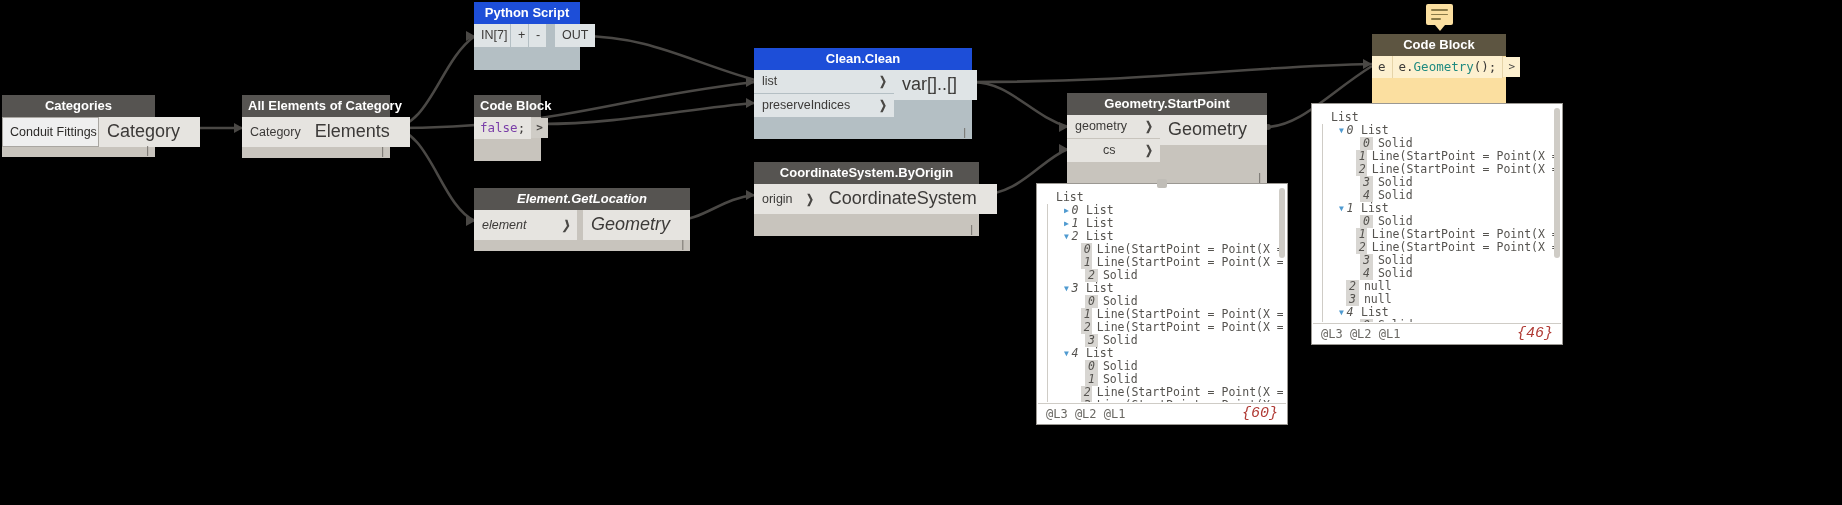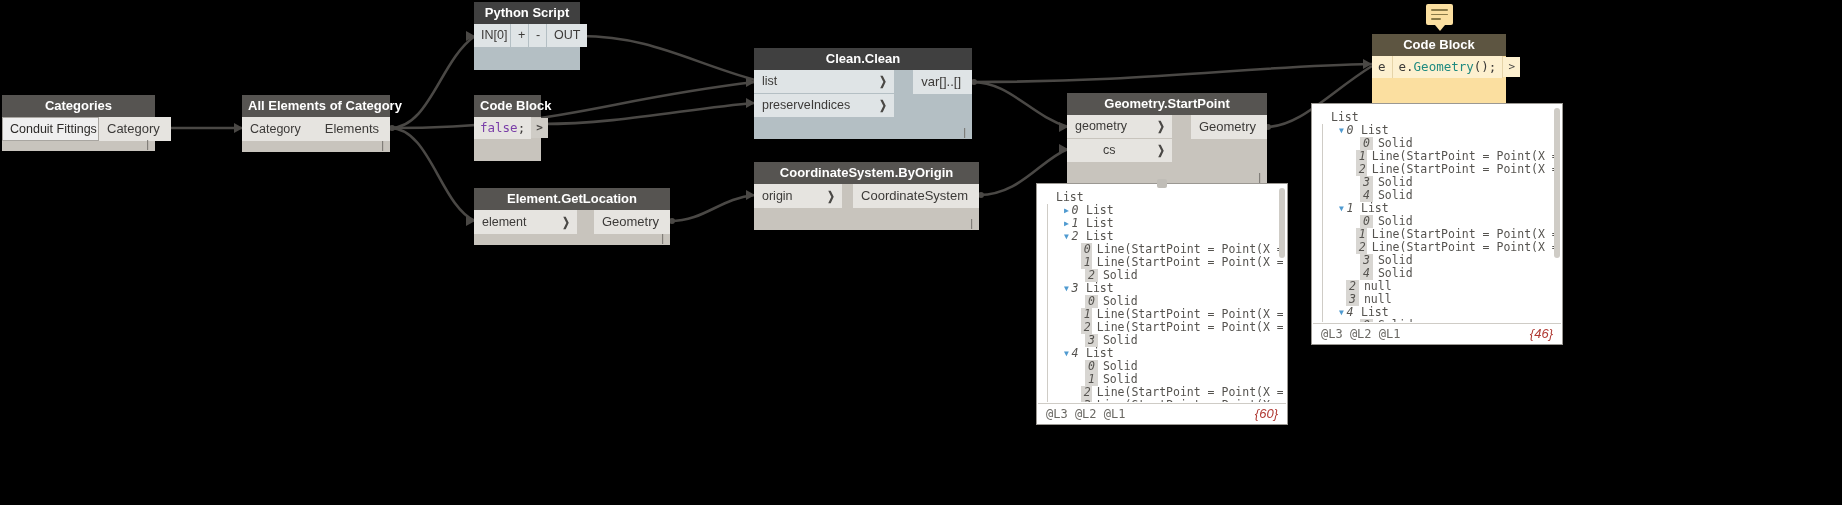--- a/index.html
+++ b/index.html
@@ -40,34 +40,34 @@
     color: #3c3a38;
     font-size: 12.5px;
     padding: 4px 6px 5px 8px;
     display: flex; align-items: center; justify-content: space-between;
     border-bottom: 1px solid #c8c4bd;
     white-space: nowrap;
   }
   .port-out {
     background: #e6e4e0;
     color: #3c3a38;
-    font-size: 13px;
-    padding: 4px 11px 5px 8px;
+    font-size: 18px;
+    padding: 4px 20px 5px 8px;
     display: flex; align-items: center;
     white-space: nowrap;
   }
   .chev { color: #4a4845; font-size: 12px; font-weight: bold; margin-left: 12px; transform: scaleX(0.75); }
   .spacer { flex: 1; }
   .gear {
     position: absolute; right: 6px; bottom: 1px;
     color: #6e6b66; font-size: 11px; line-height: 11px;
   }
 
   
-  .node.cool .node-title { background: #404040; }
+  .node.cool .node-title { background: #1d4ed8; }
   .node.cool .node-body  { background: #b4bfc4; }
   .node.cool .port-in, .node.cool .port-out { background: #dfe4e6; }
   .node.cool .port-in { border-bottom: 1px solid #b4bfc4; }
 
   
   .node.warn .node-title { background: #5d5541; }
   .node.warn .node-body  { background: #fbdfa0; }
 
   
   .cb-line {
@@ -92,21 +92,21 @@
   }
   .ddl .caret { font-size: 9px; color: #4a4845; margin-left: 10px; }
 
   
   .py-pill {
     background: #dfe4e6; color: #3c3a38;
     font-size: 12.5px; text-align: center;
     padding: 4px 7px 5px 7px;
     border-right: 1px solid #b4bfc4;
   }
-  .py-pill.last { border-right: none; }
+  .py-pill.last { border-right: none; margin-left: 8px; }
 
   
   .bubble {
     position: absolute;
     background: #fbdfa0;
     width: 27px; height: 21px;
     border-radius: 2px;
   }
   .bubble:after {
     content: ""; position: absolute;
@@ -153,21 +153,21 @@
   .tnode .lbl { color: #55534f; }
   .rail { border-left: 1px solid #cfccc6; }
   .pv-bar {
     position: absolute; left: 1px; right: 1px; bottom: 1px; height: 20px;
     border-top: 1px solid #cfccc6;
     display: flex; align-items: center; justify-content: space-between;
     padding: 0 8px;
     background: #ffffff;
   }
   .pv-lv { font-family: "DejaVu Sans Mono", monospace; font-size: 12px; color: #6a6863; }
-  .pv-ct { font-family: Liberation Sans, sans-serif; font-size: 13px; color: #b03a34; font-style: italic; }
+  .pv-ct { font-family: Liberation Mono, monospace; font-size: 15px; color: #b03a34; font-style: italic; }
   .pv-sb {
     position: absolute; top: 4px; right: 2px; bottom: 24px; width: 6px;
   }
   .pv-sb .thumb { position: absolute; top: 0; width: 6px; height: 70px; background: #cfccc6; border-radius: 3px; }
   .pv-grip {
     position: absolute; top: -5px; left: 50%; margin-left: -5px;
     width: 10px; height: 9px; background: #c0bdb7; border-radius: 2px;
   }
 </style>
 </head>
@@ -255,21 +255,21 @@
       </div>
       <span class="gear">|</span>
     </div>
   </div>
 
   <div class="node cool" style="left:474px; top:2px; width:106px;">
     <div class="node-title">Python Script</div>
     <div class="node-body" style="padding-bottom:23px;">
       <div class="row">
         <div class="py-pill" style="width:37px;">
-          <span>IN[0]</span>
+          <span>IN[7]</span>
         </div>
         <div class="py-pill" style="width:18px;">
           <span>+</span>
         </div>
         <div class="py-pill" style="width:18px;">
           <span>-</span>
         </div>
         <div class="py-pill last" style="flex:1;">
           <span>OUT</span>
         </div>
@@ -284,21 +284,21 @@
         <div class="cb-text" style="flex:1;">
           <span class="kw">false</span><span class="pl">;</span>
         </div>
         <div class="cb-gut">
           <span>&gt;</span>
         </div>
       </div>
     </div>
   </div>
 
-  <div class="node" style="left:474px; top:188px; width:196px;">
+  <div class="node" style="left:474px; top:188px; width:216px;font-style:italic;">
     <div class="node-title">Element.GetLocation</div>
     <div class="node-body">
       <div class="row">
         <div class="port-in" style="width:103px; border-bottom:none;">
           <span>element</span>
           <span class="chev">❯</span>
         </div>
         <div class="spacer"></div>
         <div class="port-out">
           <span>Geometry</span>

